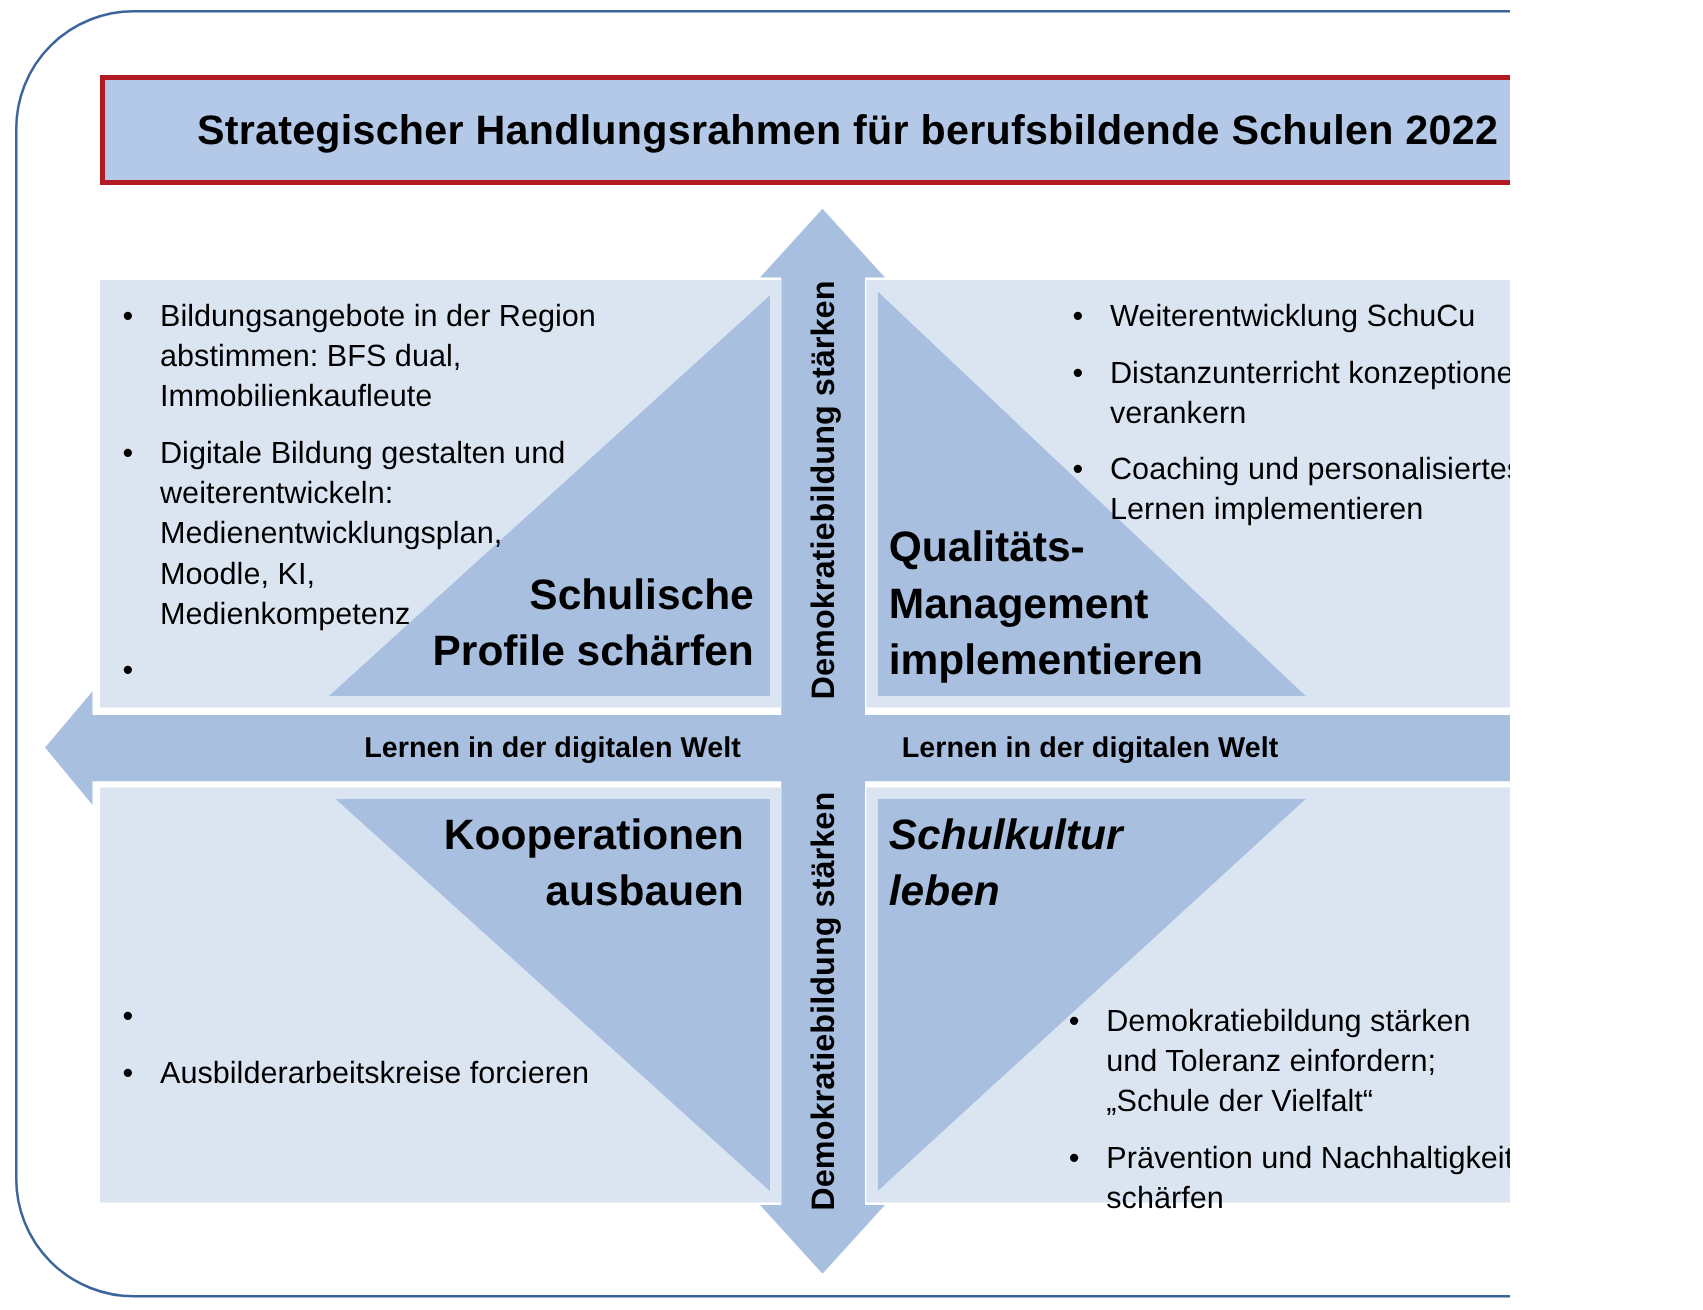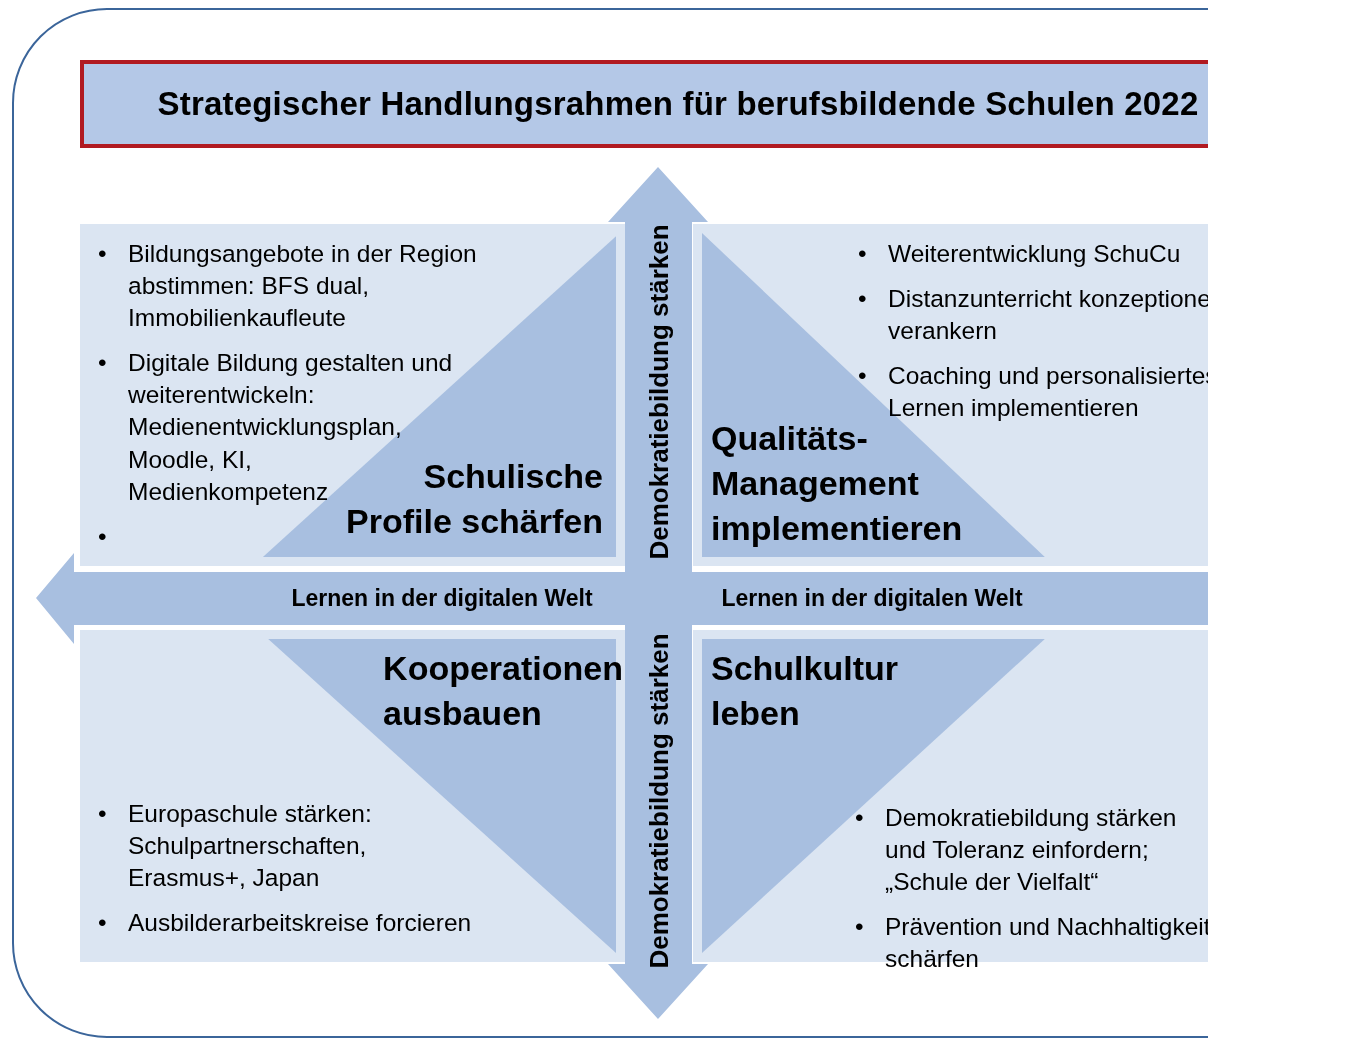--- a/index.html
+++ b/index.html
@@ -42,22 +42,22 @@
   .tri-tr { clip-path: polygon(0% 0%, 61% 100%, 0% 100%); }
   .tri-bl { clip-path: polygon(34% 0%, 100% 0%, 100% 100%); }
   .tri-br { clip-path: polygon(0% 0%, 61% 0%, 0% 100%); }
 
   .quad-title {
     position:absolute; font-size:34px; font-weight:bold; line-height:1.32;
     white-space:pre-line;
   }
   .title-tl { right:22px;  bottom:22px; text-align:right; }
   .title-tr { left:18px;   top:192px;   text-align:left; }
-  .title-bl { right:2px;  top:16px;    text-align:left; }
-  .title-br { left:18px;   top:16px;    text-align:left; }
+  .title-bl { right:30px;  top:16px;    text-align:right; }
+  .title-br { left:18px;   top:16px;    text-align:left;font-style:italic; }
 
   ul.bullets {
     position:absolute; margin:0; padding:0; list-style:none;
     font-size:24.5px; line-height:1.31;
   }
   ul.bullets li { display:flex; margin-bottom:13px; }
   ul.bullets .marker { width:30px; flex:0 0 30px; }
   ul.bullets .btext { white-space:pre-line; }
   .bullets-tl { left:18px;  top:14px; }
   .bullets-tr { left:165px; top:14px; }
@@ -139,23 +139,20 @@
 implementieren</div>
   </div>
 
   <div class="quad quad-bl">
     <div class="tri tri-bl"></div>
     <div class="quad-title title-bl">Kooperationen
 ausbauen</div>
     <ul class="bullets bullets-bl">
       <li>
         <span class="marker">•</span>
-        <span class="btext">Europaschule stärken:
-Schulpartnerschaften,
-Erasmus+, Japan</span>
       </li>
       <li>
         <span class="marker">•</span>
         <span class="btext">Ausbilderarbeitskreise forcieren</span>
       </li>
     </ul>
   </div>
 
   <div class="quad quad-br">
     <div class="tri tri-br"></div>

